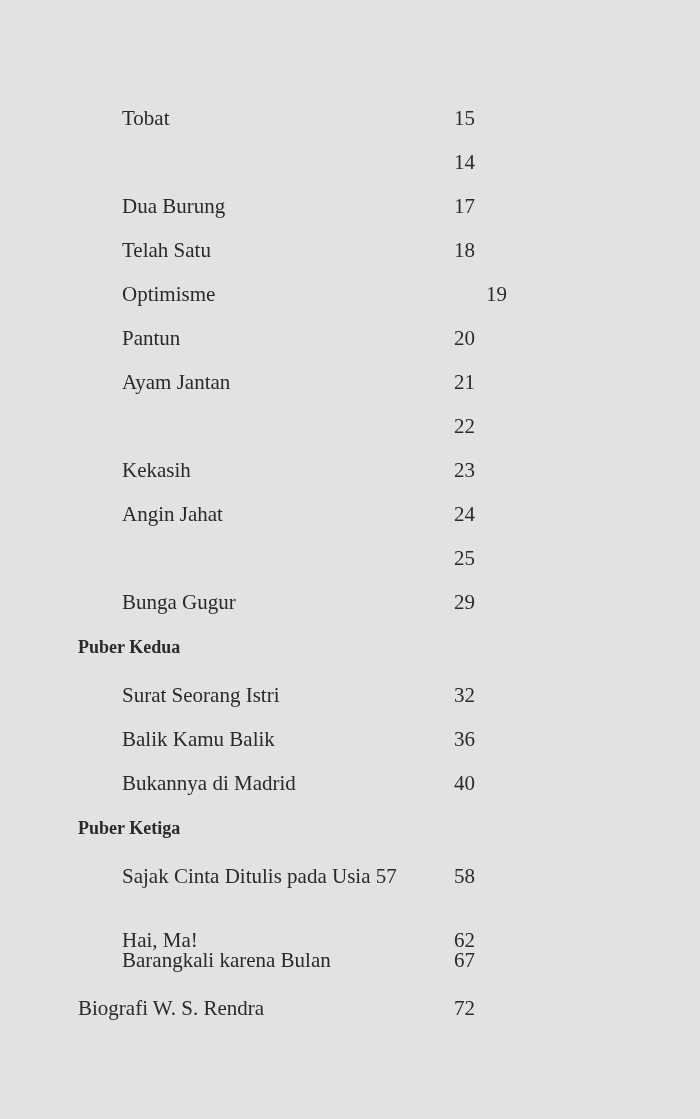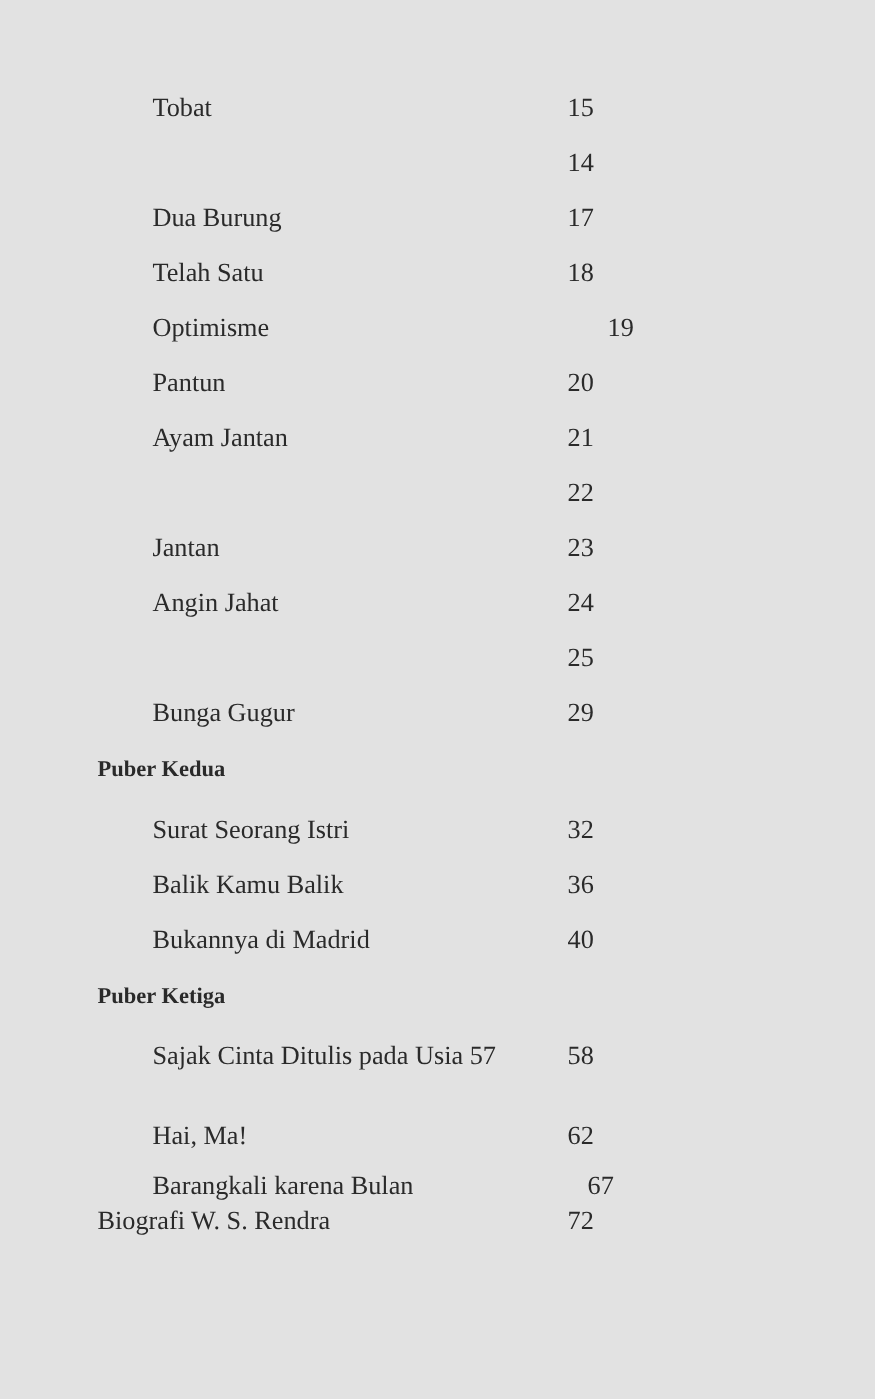--- a/index.html
+++ b/index.html
@@ -2,21 +2,21 @@
 <html><head>
 <meta charset="utf-8">
 <style>
   html, body { margin:0; padding:0; }
   body {
     width:700px; height:1119px; background:#e2e2e2; overflow:hidden;
     font-family:"Liberation Serif","DejaVu Serif",serif; color:#2a2a2a;
     position:relative;
   }
   .toc { position:absolute; left:0; top:0; width:700px; }
-  .row { position:absolute; left:0; width:572px; height:30px; }
+  .row { position:absolute; left:0; width:572px; height:30px;margin-top:32px; }
   .row .title { position:absolute; top:0; font-size:21px; white-space:nowrap; }
   .row .page { position:absolute; right:97px; top:0; font-size:21px; }
   .row.entry .title { left:122px; }
   .row.top .title { left:78px; }
   .row.section .title { left:78px; font-weight:bold; font-size:18px; }
 </style>
 </head>
 <body>
 
 <div class="toc" id="toc">
@@ -44,21 +44,21 @@
       <span class="page">20</span>
     </div>
     <div class="row entry" style="top: 338px;">
       <span class="title">Ayam Jantan</span>
       <span class="page">21</span>
     </div>
     <div class="row entry" style="top: 382px;">
       <span class="page">22</span>
     </div>
     <div class="row entry" style="top: 426px;">
-      <span class="title">Jantan</span>
+      <span class="title">Kekasih</span>
       <span class="page">23</span>
     </div>
     <div class="row entry" style="top: 470px;">
       <span class="title">Angin Jahat</span>
       <span class="page">24</span>
     </div>
     <div class="row entry" style="top: 514px;">
       <span class="page">25</span>
     </div>
     <div class="row entry" style="top: 558px;">
@@ -86,21 +86,21 @@
       <span class="page"></span>
     </div>
     <div class="row entry" style="top: 832px;">
       <span class="title">Sajak Cinta Ditulis pada Usia 57</span>
       <span class="page">58</span>
     </div>
     <div class="row entry" style="top: 896px;">
       <span class="title">Hai, Ma!</span>
       <span class="page">62</span>
     </div>
-    <div class="row entry" style="top: 936px; padding-left: 16px;">
+    <div class="row entry" style="top: 916px;">
       <span class="title">Barangkali karena Bulan</span>
       <span class="page">67</span>
     </div>
     <div class="row top" style="top: 964px;">
       <span class="title">Biografi W. S. Rendra</span>
       <span class="page">72</span>
     </div>
   </div>
 
 </body></html>

